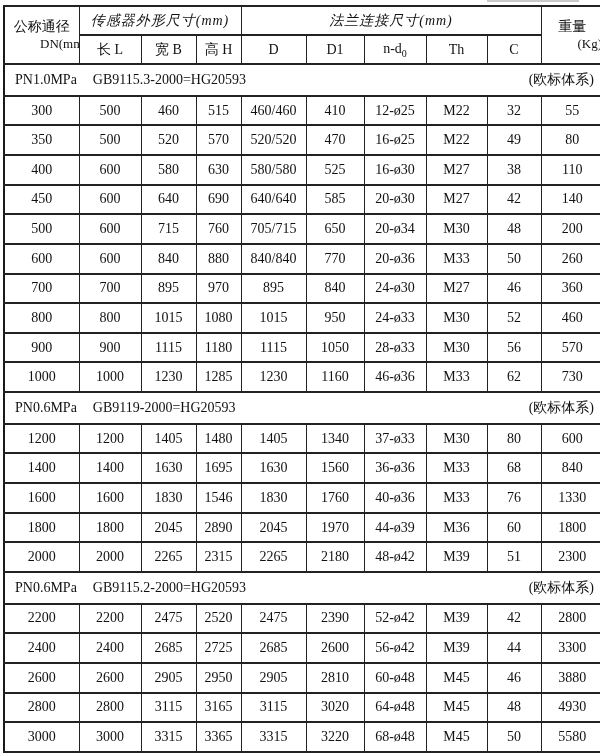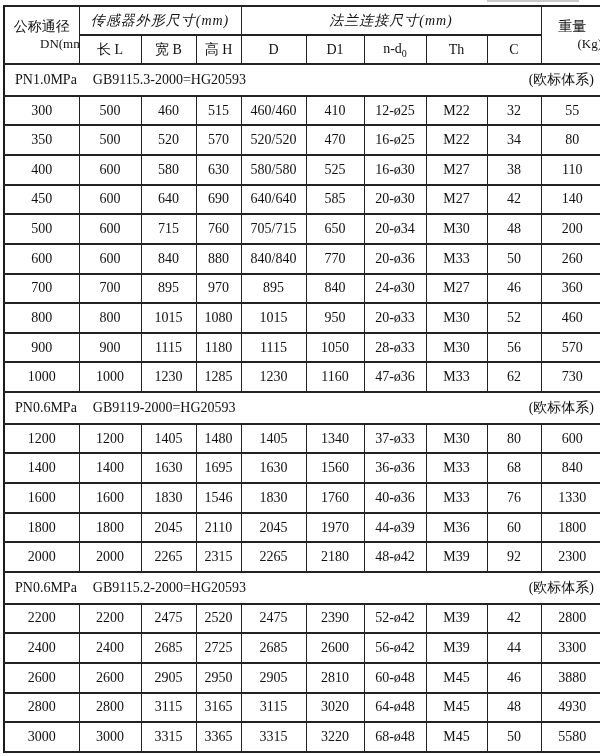--- a/index.html
+++ b/index.html
@@ -129,21 +129,21 @@
 
     <tr class="data-row">
       <td>350</td>
       <td>500</td>
       <td>520</td>
       <td>570</td>
       <td>520/520</td>
       <td>470</td>
       <td>16-ø25</td>
       <td>M22</td>
-      <td>34</td>
+      <td>49</td>
       <td>80</td>
     </tr>
 
     <tr class="data-row">
       <td>400</td>
       <td>600</td>
       <td>580</td>
       <td>630</td>
       <td>580/580</td>
       <td>525</td>
@@ -205,21 +205,21 @@
       <td>360</td>
     </tr>
 
     <tr class="data-row">
       <td>800</td>
       <td>800</td>
       <td>1015</td>
       <td>1080</td>
       <td>1015</td>
       <td>950</td>
-      <td>20-ø33</td>
+      <td>24-ø33</td>
       <td>M30</td>
       <td>52</td>
       <td>460</td>
     </tr>
 
     <tr class="data-row">
       <td>900</td>
       <td>900</td>
       <td>1115</td>
       <td>1180</td>
@@ -231,21 +231,21 @@
       <td>570</td>
     </tr>
 
     <tr class="data-row">
       <td>1000</td>
       <td>1000</td>
       <td>1230</td>
       <td>1285</td>
       <td>1230</td>
       <td>1160</td>
-      <td>47-ø36</td>
+      <td>46-ø36</td>
       <td>M33</td>
       <td>62</td>
       <td>730</td>
     </tr>
 
     <tr class="section-row">
       <td colspan="10">
         <div class="section-flex">
           <span class="sec-pressure">PN0.6MPa</span>
           <span class="sec-standard">GB9119-2000=HG20593</span>
@@ -290,39 +290,39 @@
       <td>40-ø36</td>
       <td>M33</td>
       <td>76</td>
       <td>1330</td>
     </tr>
 
     <tr class="data-row">
       <td>1800</td>
       <td>1800</td>
       <td>2045</td>
-      <td>2110</td>
+      <td>2890</td>
       <td>2045</td>
       <td>1970</td>
       <td>44-ø39</td>
       <td>M36</td>
       <td>60</td>
       <td>1800</td>
     </tr>
 
     <tr class="data-row">
       <td>2000</td>
       <td>2000</td>
       <td>2265</td>
       <td>2315</td>
       <td>2265</td>
       <td>2180</td>
       <td>48-ø42</td>
       <td>M39</td>
-      <td>92</td>
+      <td>51</td>
       <td>2300</td>
     </tr>
 
     <tr class="section-row">
       <td colspan="10">
         <div class="section-flex">
           <span class="sec-pressure">PN0.6MPa</span>
           <span class="sec-standard">GB9115.2-2000=HG20593</span>
           <span class="sec-note">(欧标体系)</span>
         </div>

